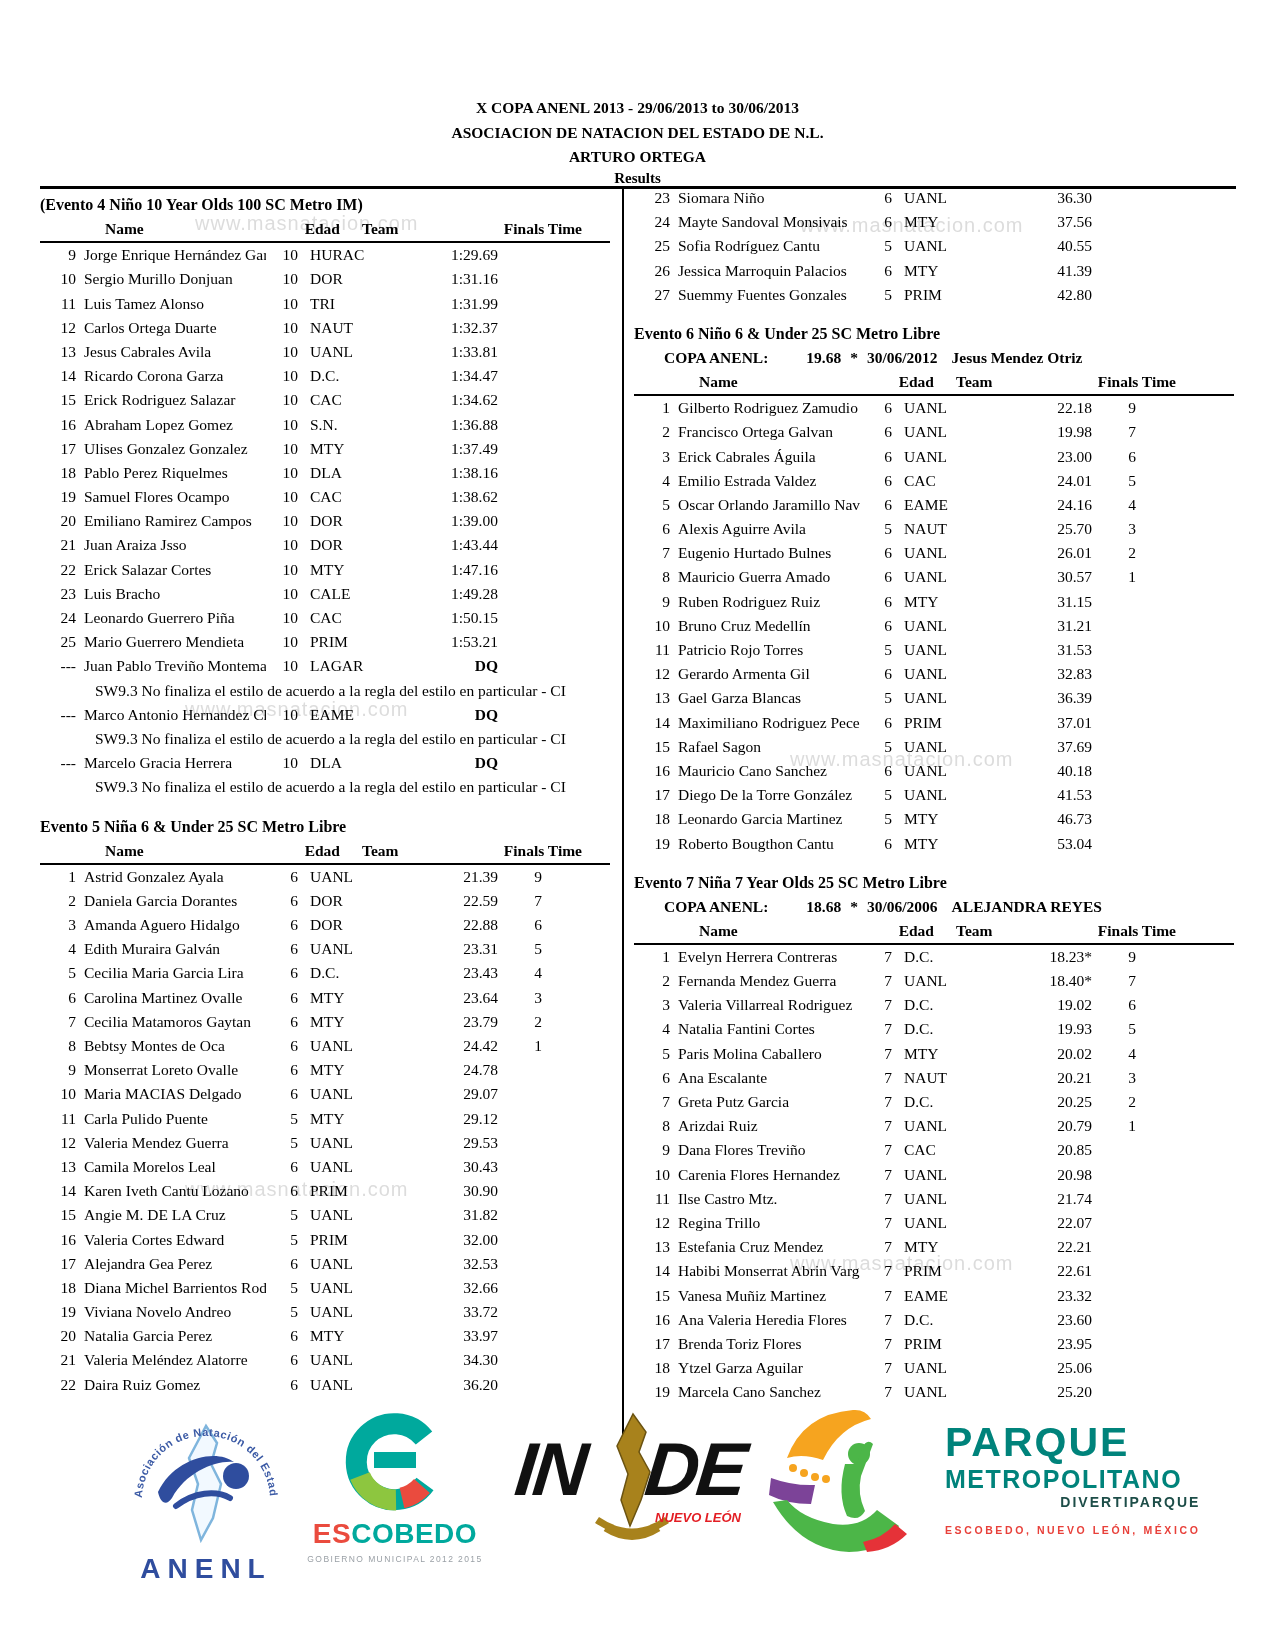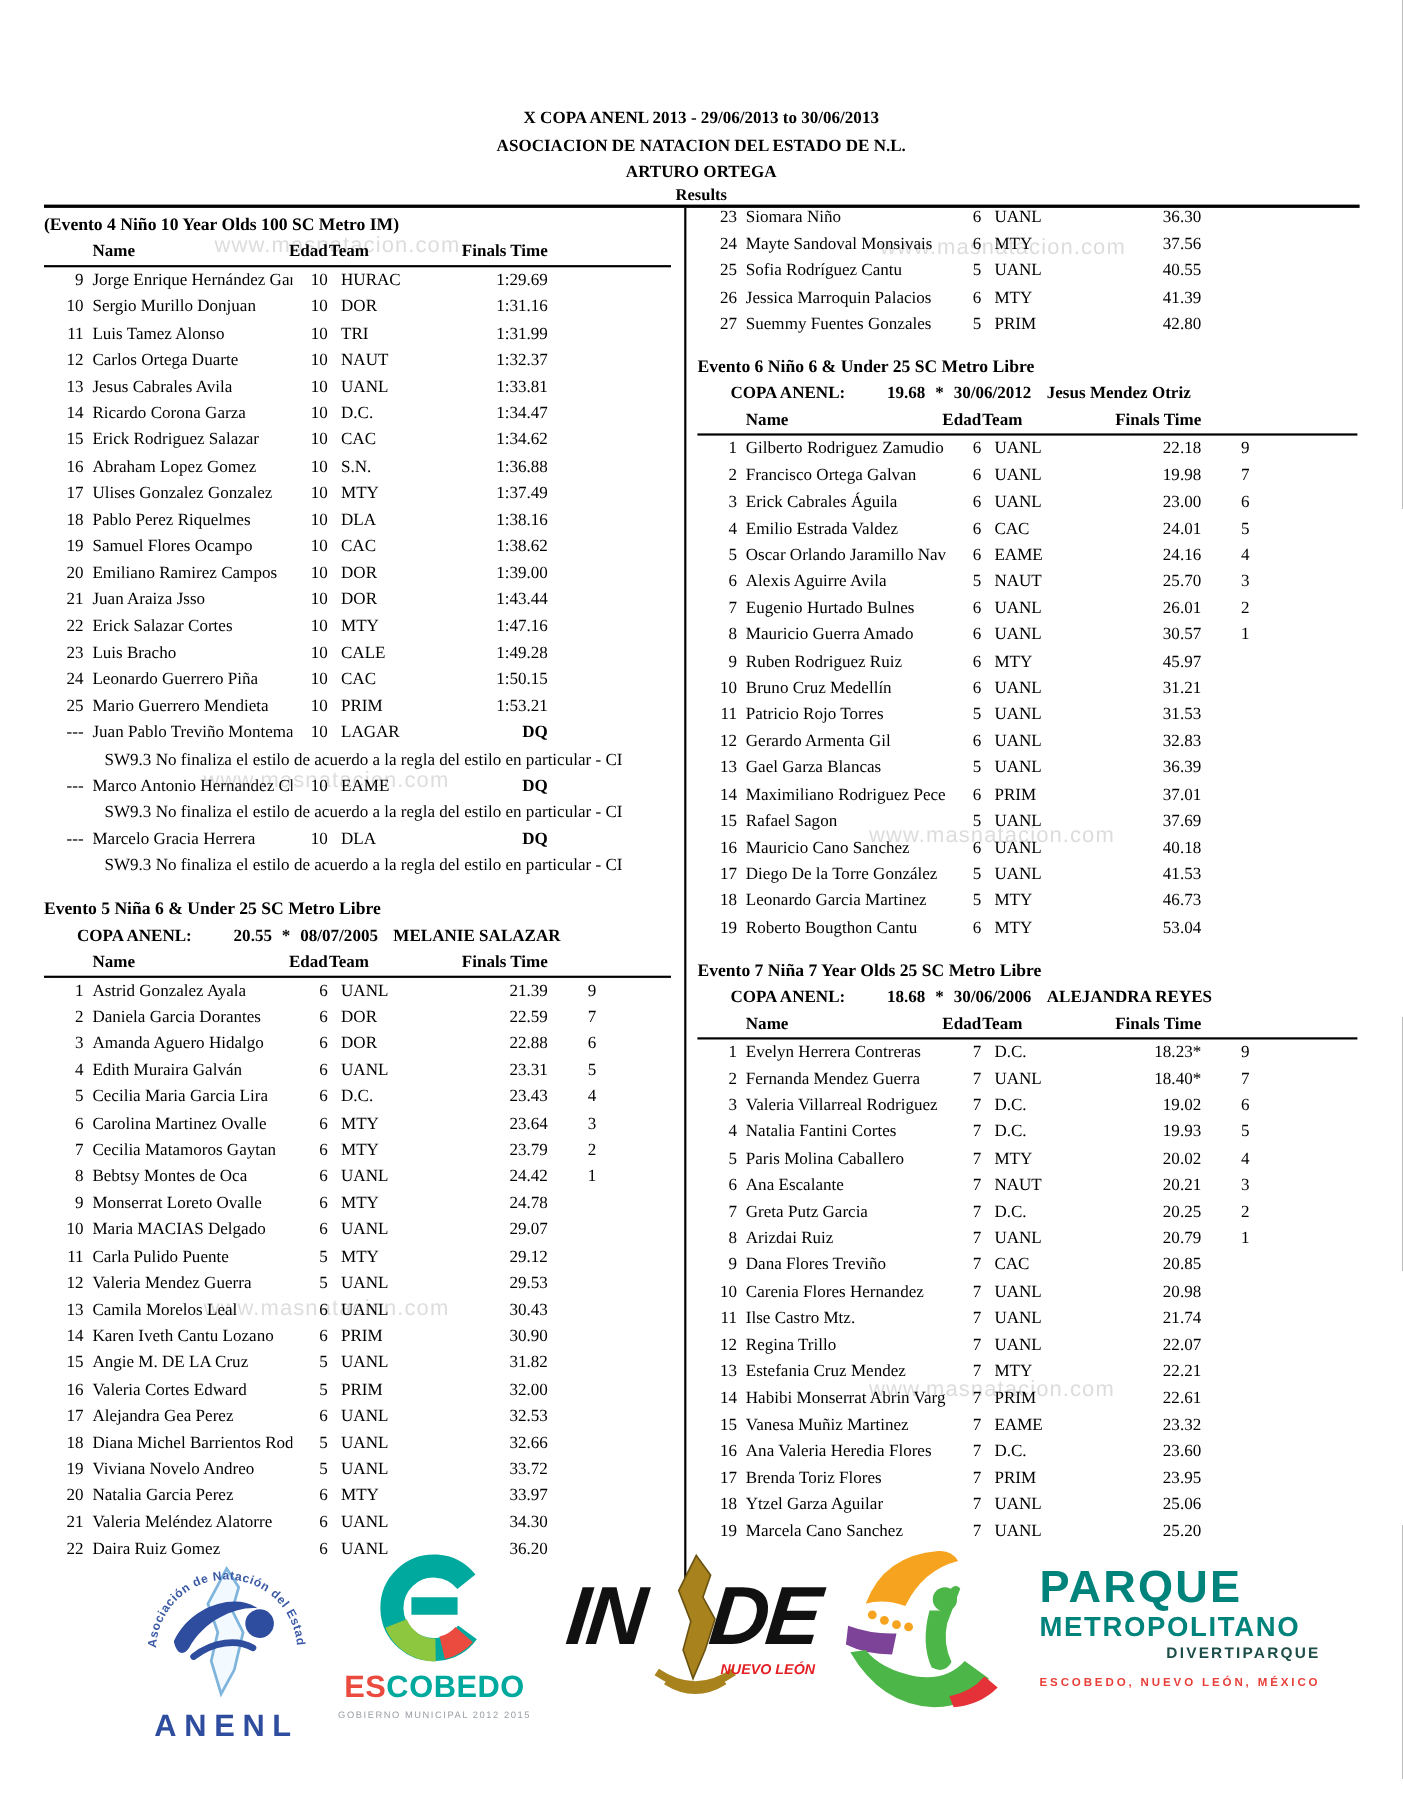--- a/index.html
+++ b/index.html
@@ -16,21 +16,21 @@
   .col-right{left:634px;top:186px;width:600px;}
   .event-section + .event-section{margin-top:14px;}
   .event-title{font-weight:bold;font-size:16px;height:25px;line-height:25px;white-space:nowrap;}
   .record-line{font-weight:bold;height:24px;line-height:24px;padding-left:30px;white-space:nowrap;}
   .rec-time{margin-left:38px;}
   .rec-star{margin:0 9px;}
   .rec-holder{margin-left:14px;}
   .table-header,.result-row{display:grid;
       grid-template-columns:36px 190px 32px 100px 100px 44px;
       height:24.2px;line-height:24.2px;}
-  .table-header{font-weight:bold;border-bottom:2.5px solid #000;}
+  .table-header{font-weight:bold;border-bottom:2.5px solid #000;gap:21px;}
   .c-place{text-align:right;}
   .c-name{padding-left:8px;white-space:nowrap;overflow:hidden;}
   .c-edad{display:flex;justify-content:flex-end;white-space:nowrap;}
   .c-team{padding-left:12px;white-space:nowrap;}
   .table-header .c-team{padding-left:1px;}
   .c-time{text-align:right;white-space:nowrap;}
   .c-pts{text-align:right;}
   .dq-note{height:24.2px;line-height:24.2px;padding-left:55px;white-space:nowrap;}
   .wm{position:absolute;font-family:"Liberation Sans",sans-serif;font-size:20px;
       color:#c6c6c6;opacity:.6;letter-spacing:1px;}
@@ -240,21 +240,20 @@
           <span class="c-name">Marcelo Gracia Herrera</span>
           <span class="c-edad">10</span>
           <span class="c-team">DLA</span>
           <span class="c-time" style="font-weight: bold;">DQ</span>
           <span class="c-pts"></span>
         </div>
         <div class="dq-note">SW9.3 No finaliza el estilo de acuerdo a la regla del estilo en particular - CI</div>
       </div>
       <div class="event-section">
         <div class="event-title">Evento 5  Niña 6 &amp; Under 25 SC Metro Libre</div>
-        <div class="record-line"><span class="rec-label">COPA ANENL:</span><span class="rec-time">20.55</span><span class="rec-star">*</span><span class="rec-date">08/07/2005</span><span class="rec-holder">MELANIE SALAZAR</span></div>
         <div class="table-header">
           <span class="c-place"></span>
           <span class="c-name">Name</span>
           <span class="c-edad">Edad</span>
           <span class="c-team">Team</span>
           <span class="c-time">Finals Time</span>
           <span class="c-pts"></span>
         </div>
         <div class="result-row">
           <span class="c-place">1</span>
@@ -550,21 +549,21 @@
           <span class="c-edad">6</span>
           <span class="c-team">UANL</span>
           <span class="c-time">30.57</span>
           <span class="c-pts">1</span>
         </div>
         <div class="result-row">
           <span class="c-place">9</span>
           <span class="c-name">Ruben Rodriguez Ruiz</span>
           <span class="c-edad">6</span>
           <span class="c-team">MTY</span>
-          <span class="c-time">45.97</span>
+          <span class="c-time">31.15</span>
           <span class="c-pts"></span>
         </div>
         <div class="result-row">
           <span class="c-place">10</span>
           <span class="c-name">Bruno Cruz Medellín</span>
           <span class="c-edad">6</span>
           <span class="c-team">UANL</span>
           <span class="c-time">31.21</span>
           <span class="c-pts"></span>
         </div>

